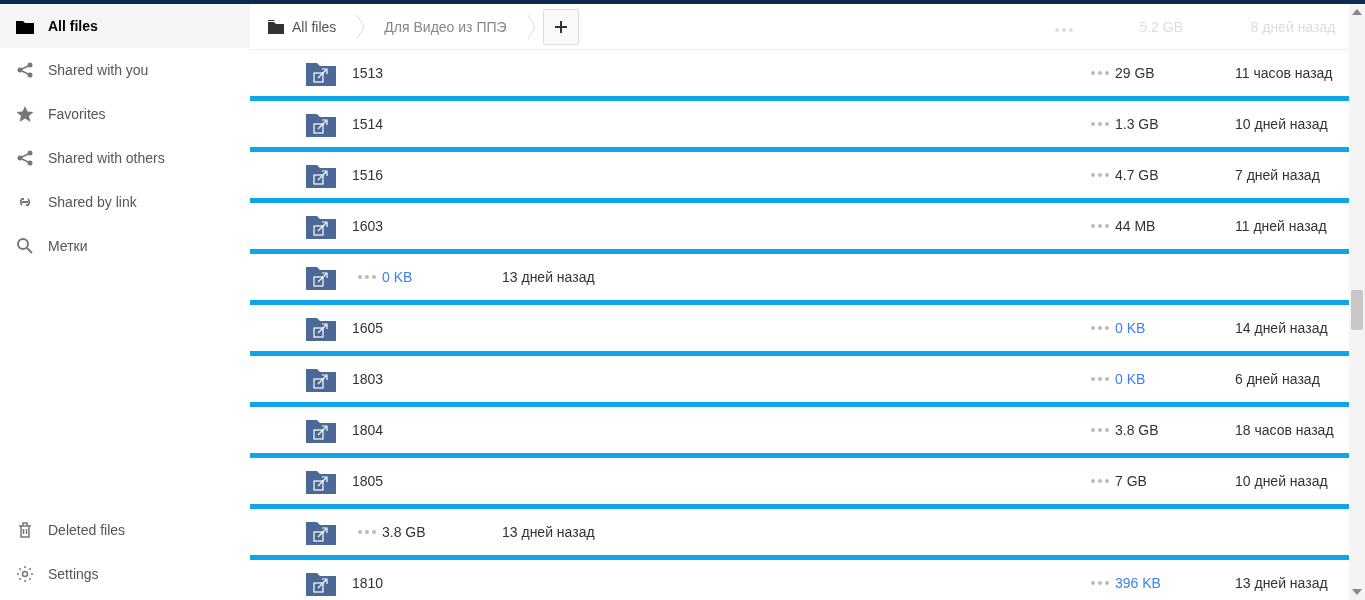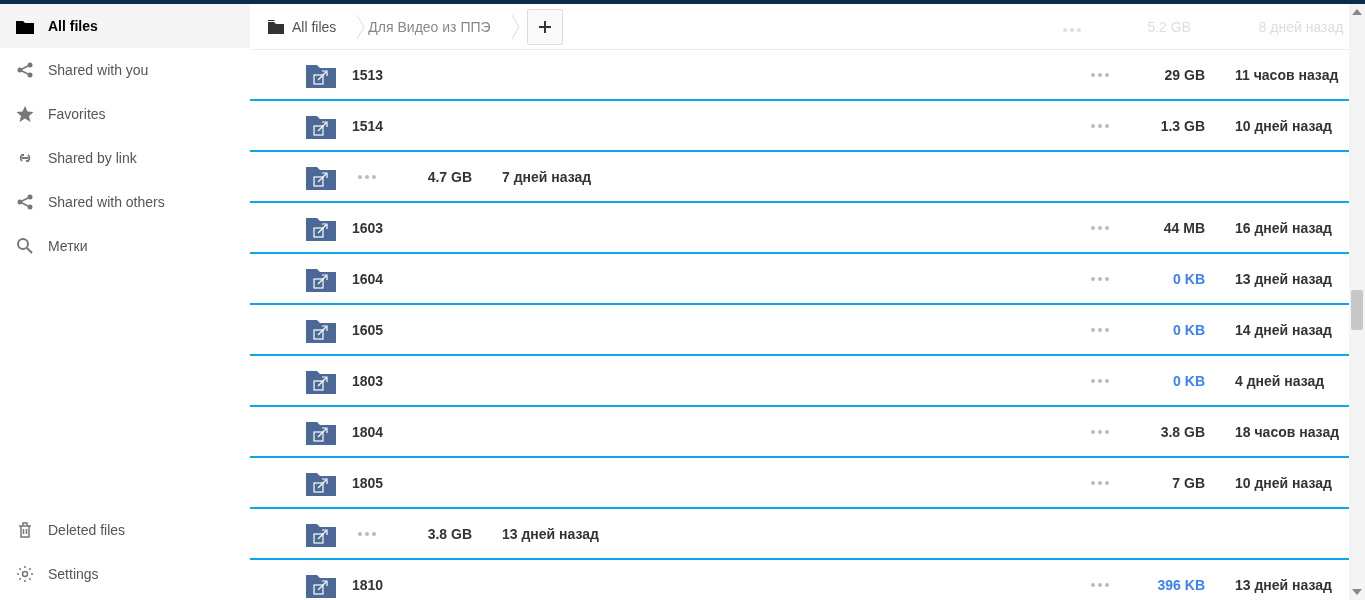--- a/index.html
+++ b/index.html
@@ -69,21 +69,21 @@
 .crumb {
   display: flex;
   align-items: center;
   color: #555;
   font-size: 14px;
   position: relative;
   padding-right: 18px;
   cursor: pointer;
 }
 .crumb .crumb-icon { margin-right: 8px; display:flex; align-items:center;}
-.crumb.current { color: #888; }
+.crumb.current { color: #888; margin-left: 16px; }
 .crumb-sep {
   width: 10px; height: 28px;
   position: relative;
   margin: 0 2px;
 }
 .crumb-sep svg { stroke: #ddd; fill:none; stroke-width:1;}
 .add-btn {
   width: 36px; height: 36px;
   border: 1px solid #ddd;
   background: #f9f9f9;
@@ -91,60 +91,58 @@
   cursor:pointer;
   margin-left: 4px;
   border-radius: 2px;
 }
 .add-btn svg { stroke:#333; stroke-width:2; }
 
 .bc-right {
   margin-left:auto;
   display:flex;
   align-items:center;
-  padding-right: 4px;
+  padding-right: 12px;
   gap: 50px;
   color:#ddd;
   font-size:14px;
 }
 .bc-right .bc-size { width:60px; text-align:right; }
 .bc-right .bc-time { width:120px; text-align:center; }
 
 .file-list {
   flex:1;
   overflow-y: auto;
 }
 .file-row {
   display:flex;
   align-items:center;
   height: 51px;
-  border-bottom: 2px solid #0ea5e9;
+  border-bottom: 5px solid #0ea5e9;
   padding-left: 56px;
-  font-weight: bold;
 }
 .file-icon {
   width:30px; height:26px;
   margin-right: 16px;
   flex-shrink:0;
 }
 .file-name {
   flex:1;
   color:#333;
   font-size:14px;
   cursor:pointer;
 }
 .row-actions {
   width:30px;
   display:flex; align-items:center; justify-content:center;
   cursor:pointer;
 }
 .row-actions svg circle { fill:#bbb; }
 .file-size {
   width:100px;
-  text-align:right;
   color:#333;
   font-size:14px;
   padding-right: 10px;
 }
 .file-size.muted { color:#3b82f6; }
 .file-time {
   width:150px;
   text-align:left;
   color:#333;
   font-size:14px;
@@ -189,35 +187,35 @@
           <span class="nav-icon" style="color:#777">
             <svg width="18" height="18" viewBox="0 0 18 18">
               <path d="M9 1 L11.5 6.5 L17.5 7 L13 11 L14.5 17 L9 13.5 L3.5 17 L5 11 L0.5 7 L6.5 6.5 Z" fill="currentColor"></path>
             </svg>
           </span>
           <span class="nav-label">Favorites</span>
         </div>
         <div class="nav-item">
           <span class="nav-icon" style="color:#777">
             <svg width="18" height="18" viewBox="0 0 18 18">
-              <path d="M6 12 A4 4 0 0 1 6 6 L8 6 M12 6 A4 4 0 0 1 12 12 L10 12 M6 9 L12 9" stroke="currentColor" stroke-width="1.8" fill="none"></path>
-            </svg>
-          </span>
-          <span class="nav-label">Shared by link</span>
-        </div>
-        <div class="nav-item">
-          <span class="nav-icon" style="color:#777">
-            <svg width="18" height="18" viewBox="0 0 18 18">
               <circle cx="4" cy="9" r="2.5" fill="currentColor"></circle>
               <circle cx="14" cy="4" r="2.5" fill="currentColor"></circle>
               <circle cx="14" cy="14" r="2.5" fill="currentColor"></circle>
               <path d="M6 8 L12 5 M6 10 L12 13" stroke="currentColor" stroke-width="1.5"></path>
             </svg>
           </span>
           <span class="nav-label">Shared with others</span>
+        </div>
+        <div class="nav-item">
+          <span class="nav-icon" style="color:#777">
+            <svg width="18" height="18" viewBox="0 0 18 18">
+              <path d="M6 12 A4 4 0 0 1 6 6 L8 6 M12 6 A4 4 0 0 1 12 12 L10 12 M6 9 L12 9" stroke="currentColor" stroke-width="1.8" fill="none"></path>
+            </svg>
+          </span>
+          <span class="nav-label">Shared by link</span>
         </div>
         <div class="nav-item">
           <span class="nav-icon" style="color:#777">
             <svg width="18" height="18" viewBox="0 0 18 18">
               <circle cx="7" cy="7" r="5" stroke="currentColor" stroke-width="2" fill="none"></circle>
               <path d="M11 11 L16 16" stroke="currentColor" stroke-width="2"></path>
             </svg>
           </span>
           <span class="nav-label">Метки</span>
         </div>
@@ -322,20 +320,21 @@
           <span class="file-time">10 дней назад</span>
         </div>
         <div class="file-row">
           <span class="file-icon"><svg width="30" height="26" viewBox="0 0 30 26">
               <path d="M0 3 L11 3 L14 6 L30 6 L30 26 L0 26 Z" fill="#4c6896"></path>
               <g transform="translate(8,11)" stroke="#fff" stroke-width="1.2" fill="none">
                 <rect x="0" y="2" width="9" height="9"></rect>
                 <path d="M4 7 L12 -1 M8 -2 L13 -2 L13 3"></path>
               </g>
             </svg></span>
+          <span class="file-name">1516</span>
           <span class="row-actions">
             <svg width="18" height="4" viewBox="0 0 18 4">
               <circle cx="2" cy="2" r="2"></circle>
               <circle cx="9" cy="2" r="2"></circle>
               <circle cx="16" cy="2" r="2"></circle>
             </svg>
           </span>
           <span class="file-size">4.7 GB</span>
           <span class="file-time">7 дней назад</span>
         </div>
@@ -349,31 +348,30 @@
             </svg></span>
           <span class="file-name">1603</span>
           <span class="row-actions">
             <svg width="18" height="4" viewBox="0 0 18 4">
               <circle cx="2" cy="2" r="2"></circle>
               <circle cx="9" cy="2" r="2"></circle>
               <circle cx="16" cy="2" r="2"></circle>
             </svg>
           </span>
           <span class="file-size">44 MB</span>
-          <span class="file-time">16 дней назад</span>
-        </div>
-        <div class="file-row">
-          <span class="file-icon"><svg width="30" height="26" viewBox="0 0 30 26">
-              <path d="M0 3 L11 3 L14 6 L30 6 L30 26 L0 26 Z" fill="#4c6896"></path>
-              <g transform="translate(8,11)" stroke="#fff" stroke-width="1.2" fill="none">
-                <rect x="0" y="2" width="9" height="9"></rect>
-                <path d="M4 7 L12 -1 M8 -2 L13 -2 L13 3"></path>
-              </g>
-            </svg></span>
-          <span class="file-name">1604</span>
+          <span class="file-time">11 дней назад</span>
+        </div>
+        <div class="file-row">
+          <span class="file-icon"><svg width="30" height="26" viewBox="0 0 30 26">
+              <path d="M0 3 L11 3 L14 6 L30 6 L30 26 L0 26 Z" fill="#4c6896"></path>
+              <g transform="translate(8,11)" stroke="#fff" stroke-width="1.2" fill="none">
+                <rect x="0" y="2" width="9" height="9"></rect>
+                <path d="M4 7 L12 -1 M8 -2 L13 -2 L13 3"></path>
+              </g>
+            </svg></span>
           <span class="row-actions">
             <svg width="18" height="4" viewBox="0 0 18 4">
               <circle cx="2" cy="2" r="2"></circle>
               <circle cx="9" cy="2" r="2"></circle>
               <circle cx="16" cy="2" r="2"></circle>
             </svg>
           </span>
           <span class="file-size muted">0 KB</span>
           <span class="file-time">13 дней назад</span>
         </div>
@@ -406,21 +404,21 @@
             </svg></span>
           <span class="file-name">1803</span>
           <span class="row-actions">
             <svg width="18" height="4" viewBox="0 0 18 4">
               <circle cx="2" cy="2" r="2"></circle>
               <circle cx="9" cy="2" r="2"></circle>
               <circle cx="16" cy="2" r="2"></circle>
             </svg>
           </span>
           <span class="file-size muted">0 KB</span>
-          <span class="file-time">4 дней назад</span>
+          <span class="file-time">6 дней назад</span>
         </div>
         <div class="file-row">
           <span class="file-icon"><svg width="30" height="26" viewBox="0 0 30 26">
               <path d="M0 3 L11 3 L14 6 L30 6 L30 26 L0 26 Z" fill="#4c6896"></path>
               <g transform="translate(8,11)" stroke="#fff" stroke-width="1.2" fill="none">
                 <rect x="0" y="2" width="9" height="9"></rect>
                 <path d="M4 7 L12 -1 M8 -2 L13 -2 L13 3"></path>
               </g>
             </svg></span>
           <span class="file-name">1804</span>

